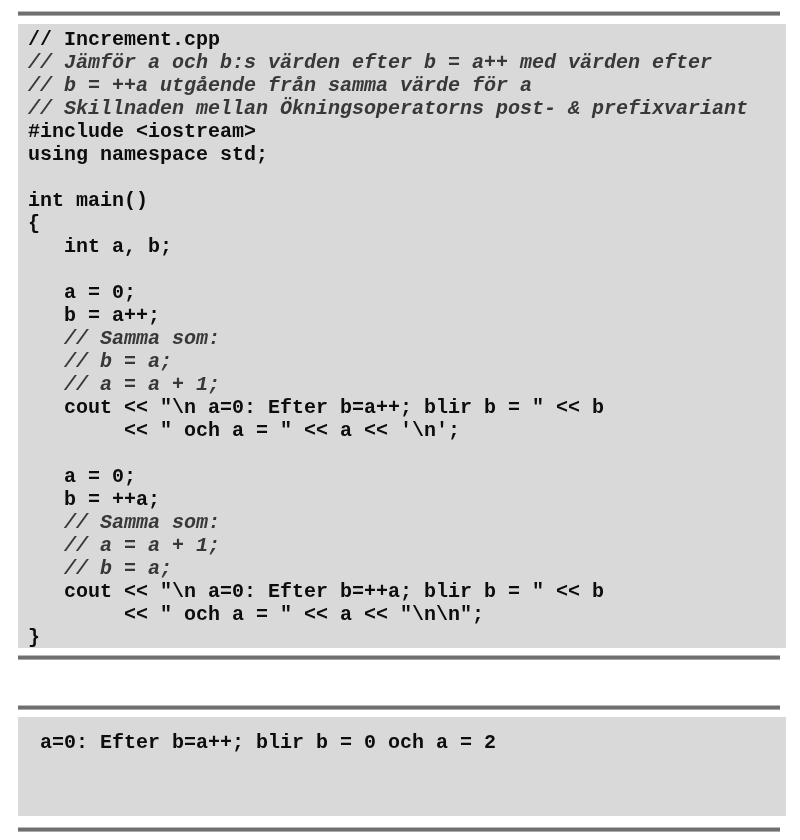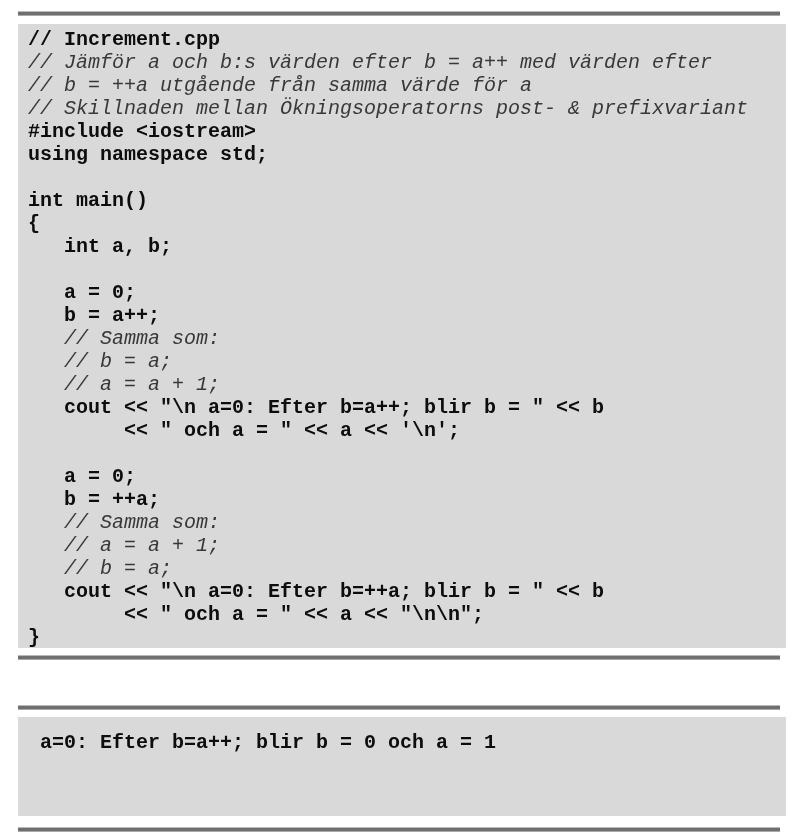--- a/index.html
+++ b/index.html
@@ -50,21 +50,21 @@
     line-height: 24px;
   }
   .ln {
     white-space: pre;
     min-height: 23px;
     font-weight: bold;
     letter-spacing: 0px;
   }
   .outputbox .ln { min-height: 24px; }
   .ln.comment {
-    font-weight: normal;
+    font-weight: bold;
     font-style: italic;
     color: #383838;
   }
   .caption {
     position: absolute;
     left: 20px;
     top: 663px;
     margin: 0;
     font-family: "Liberation Serif", "DejaVu Serif", serif;
     font-size: 21px;
@@ -79,16 +79,16 @@
 <div class="page">
   <div class="rule rule-top"></div>
 
   <pre class="graybox codebox" id="codebox"><div class="ln">// Increment.cpp</div><div class="ln comment">// Jämför a och b:s värden efter b = a++ med värden efter</div><div class="ln comment">// b = ++a utgående från samma värde för a</div><div class="ln comment">// Skillnaden mellan Ökningsoperatorns post- &amp; prefixvariant</div><div class="ln">#include &lt;iostream&gt;</div><div class="ln">using namespace std;</div><div class="ln"> </div><div class="ln">int main()</div><div class="ln">{</div><div class="ln">   int a, b;</div><div class="ln"> </div><div class="ln">   a = 0;</div><div class="ln">   b = a++;</div><div class="ln comment">   // Samma som:</div><div class="ln comment">   // b = a;</div><div class="ln comment">   // a = a + 1;</div><div class="ln">   cout &lt;&lt; "\n a=0: Efter b=a++; blir b = " &lt;&lt; b</div><div class="ln">        &lt;&lt; " och a = " &lt;&lt; a &lt;&lt; '\n';</div><div class="ln"> </div><div class="ln">   a = 0;</div><div class="ln">   b = ++a;</div><div class="ln comment">   // Samma som:</div><div class="ln comment">   // a = a + 1;</div><div class="ln comment">   // b = a;</div><div class="ln">   cout &lt;&lt; "\n a=0: Efter b=++a; blir b = " &lt;&lt; b</div><div class="ln">        &lt;&lt; " och a = " &lt;&lt; a &lt;&lt; "\n\n";</div><div class="ln">}</div></pre>
 
   <div class="rule rule-2"></div>
 
 
   <div class="rule rule-3"></div>
 
-  <pre class="graybox outputbox" id="outputbox"><div class="ln"> a=0: Efter b=a++; blir b = 0 och a = 1</div><div class="ln"> </div></pre>
+  <pre class="graybox outputbox" id="outputbox"><div class="ln"> a=0: Efter b=a++; blir b = 0 och a = 2</div><div class="ln"> </div></pre>
 
   <div class="rule rule-bottom"></div>
 </div>
 
 </body></html>

